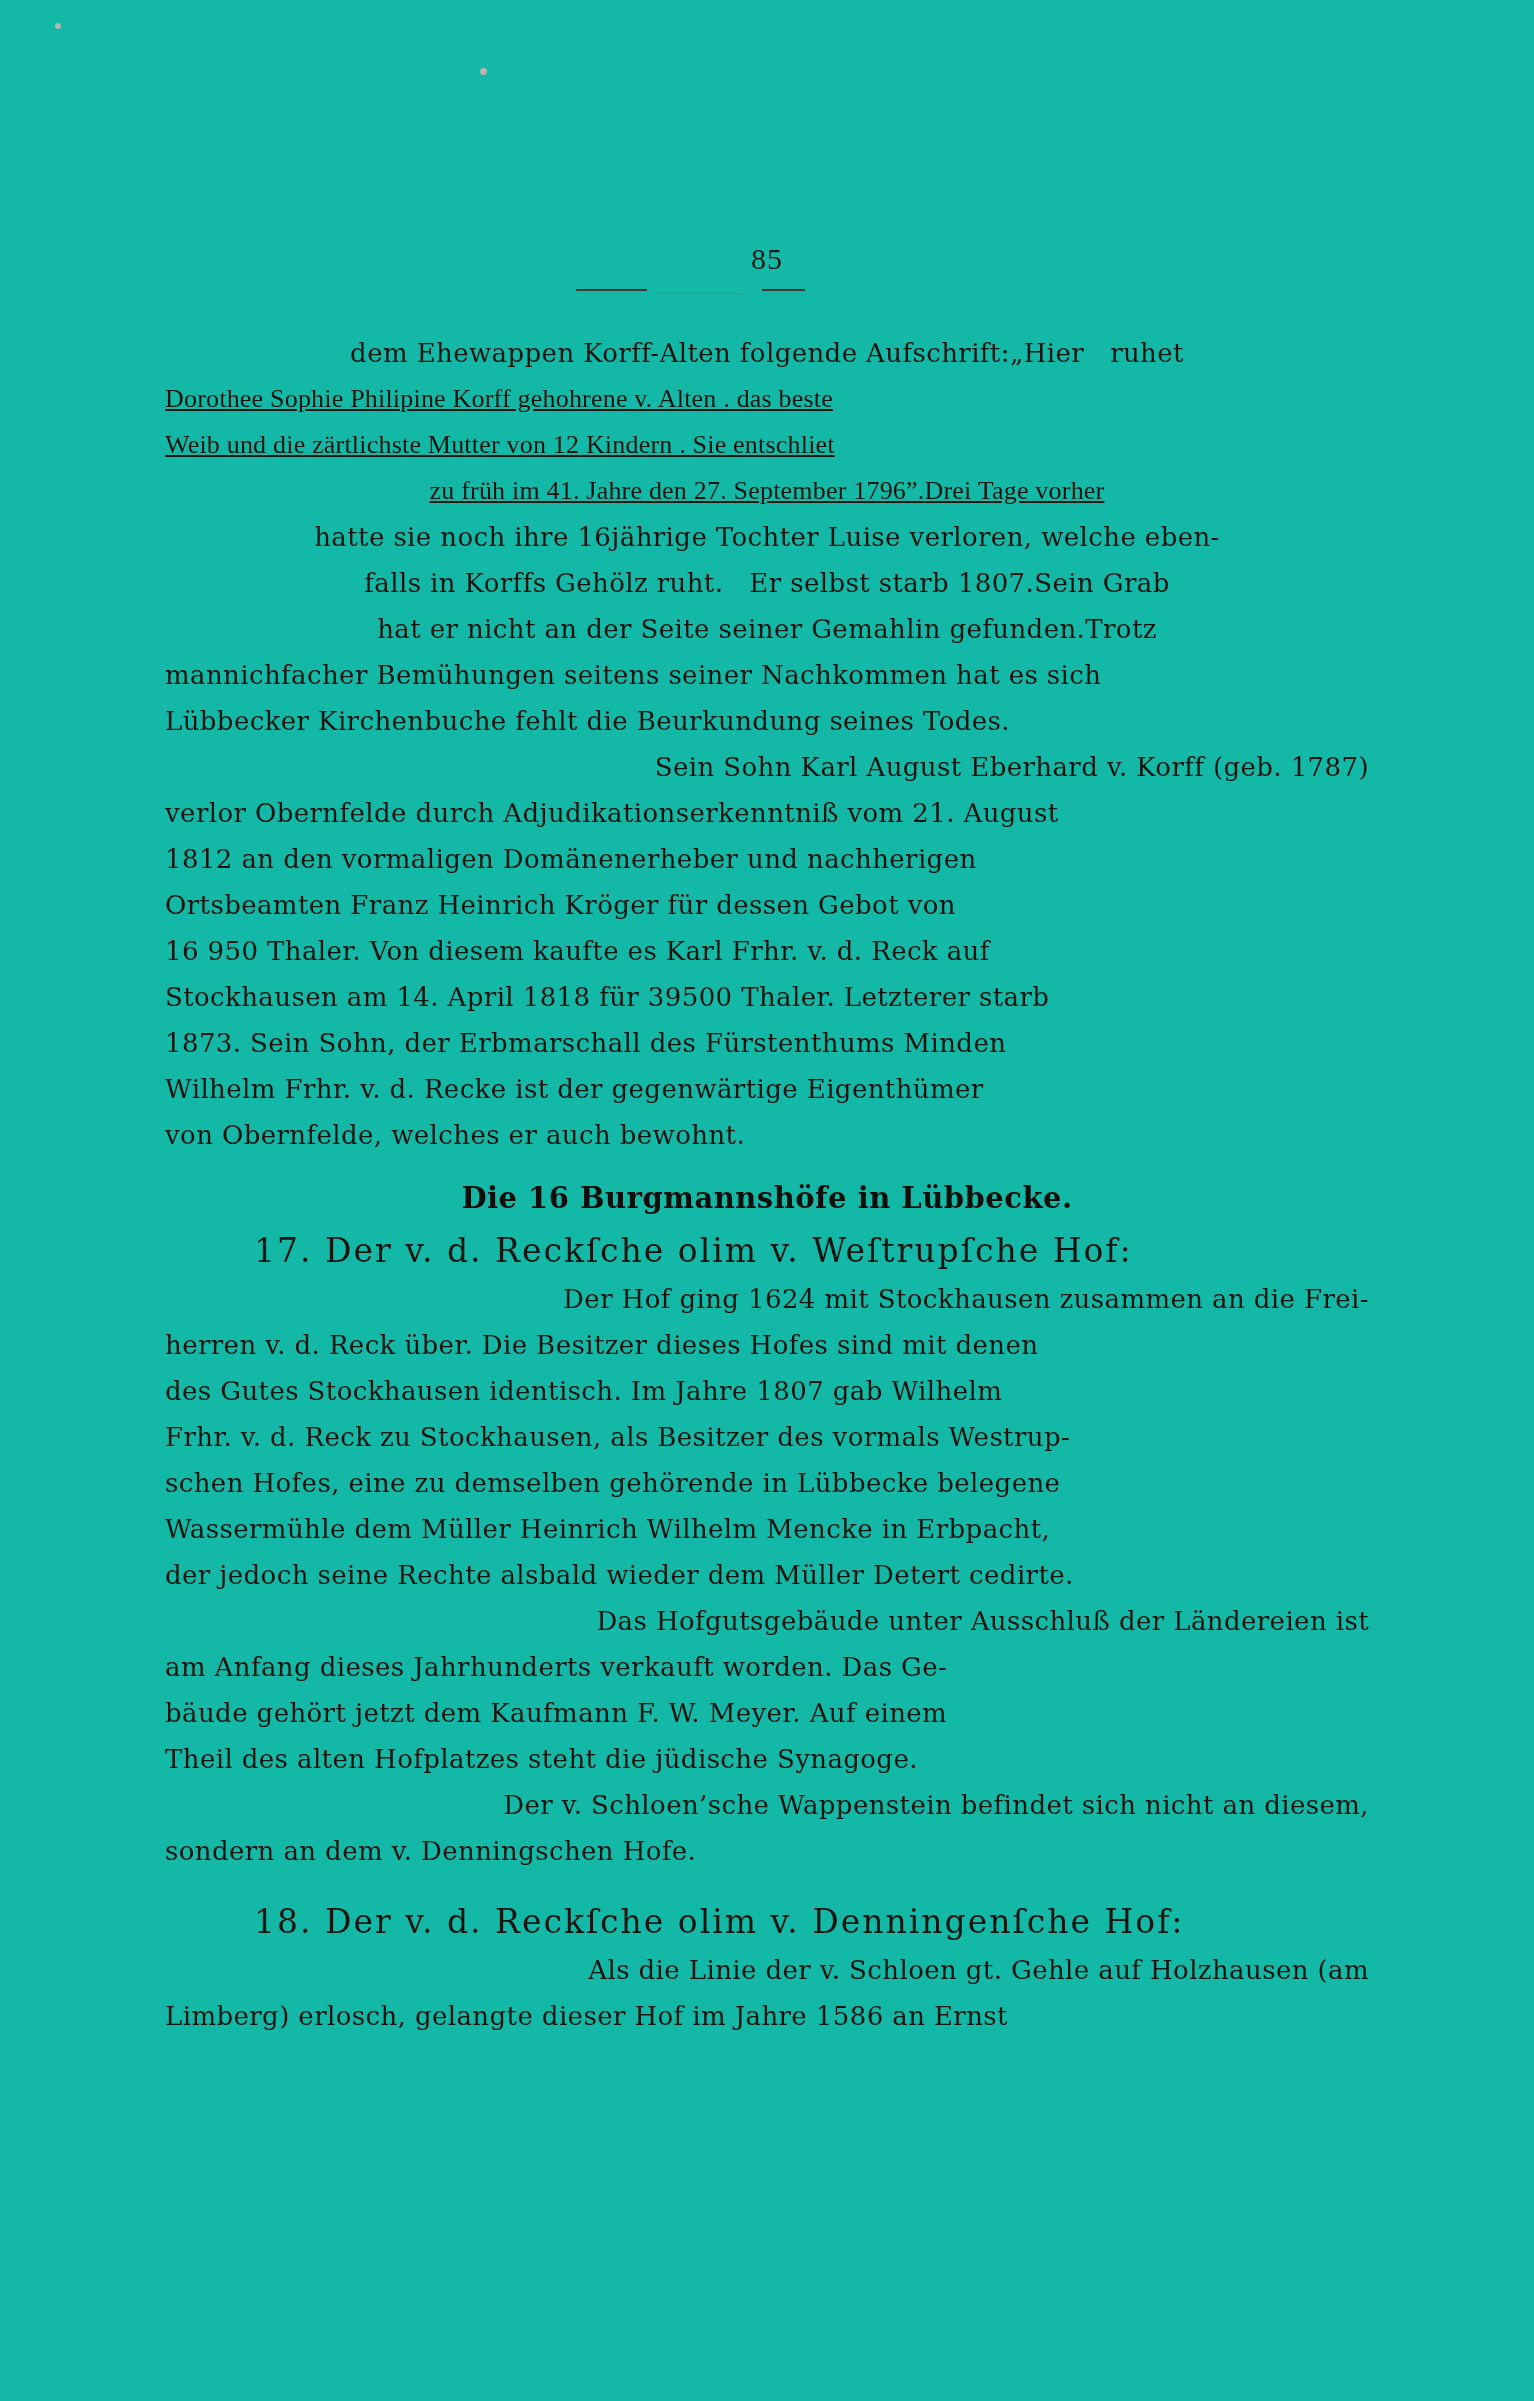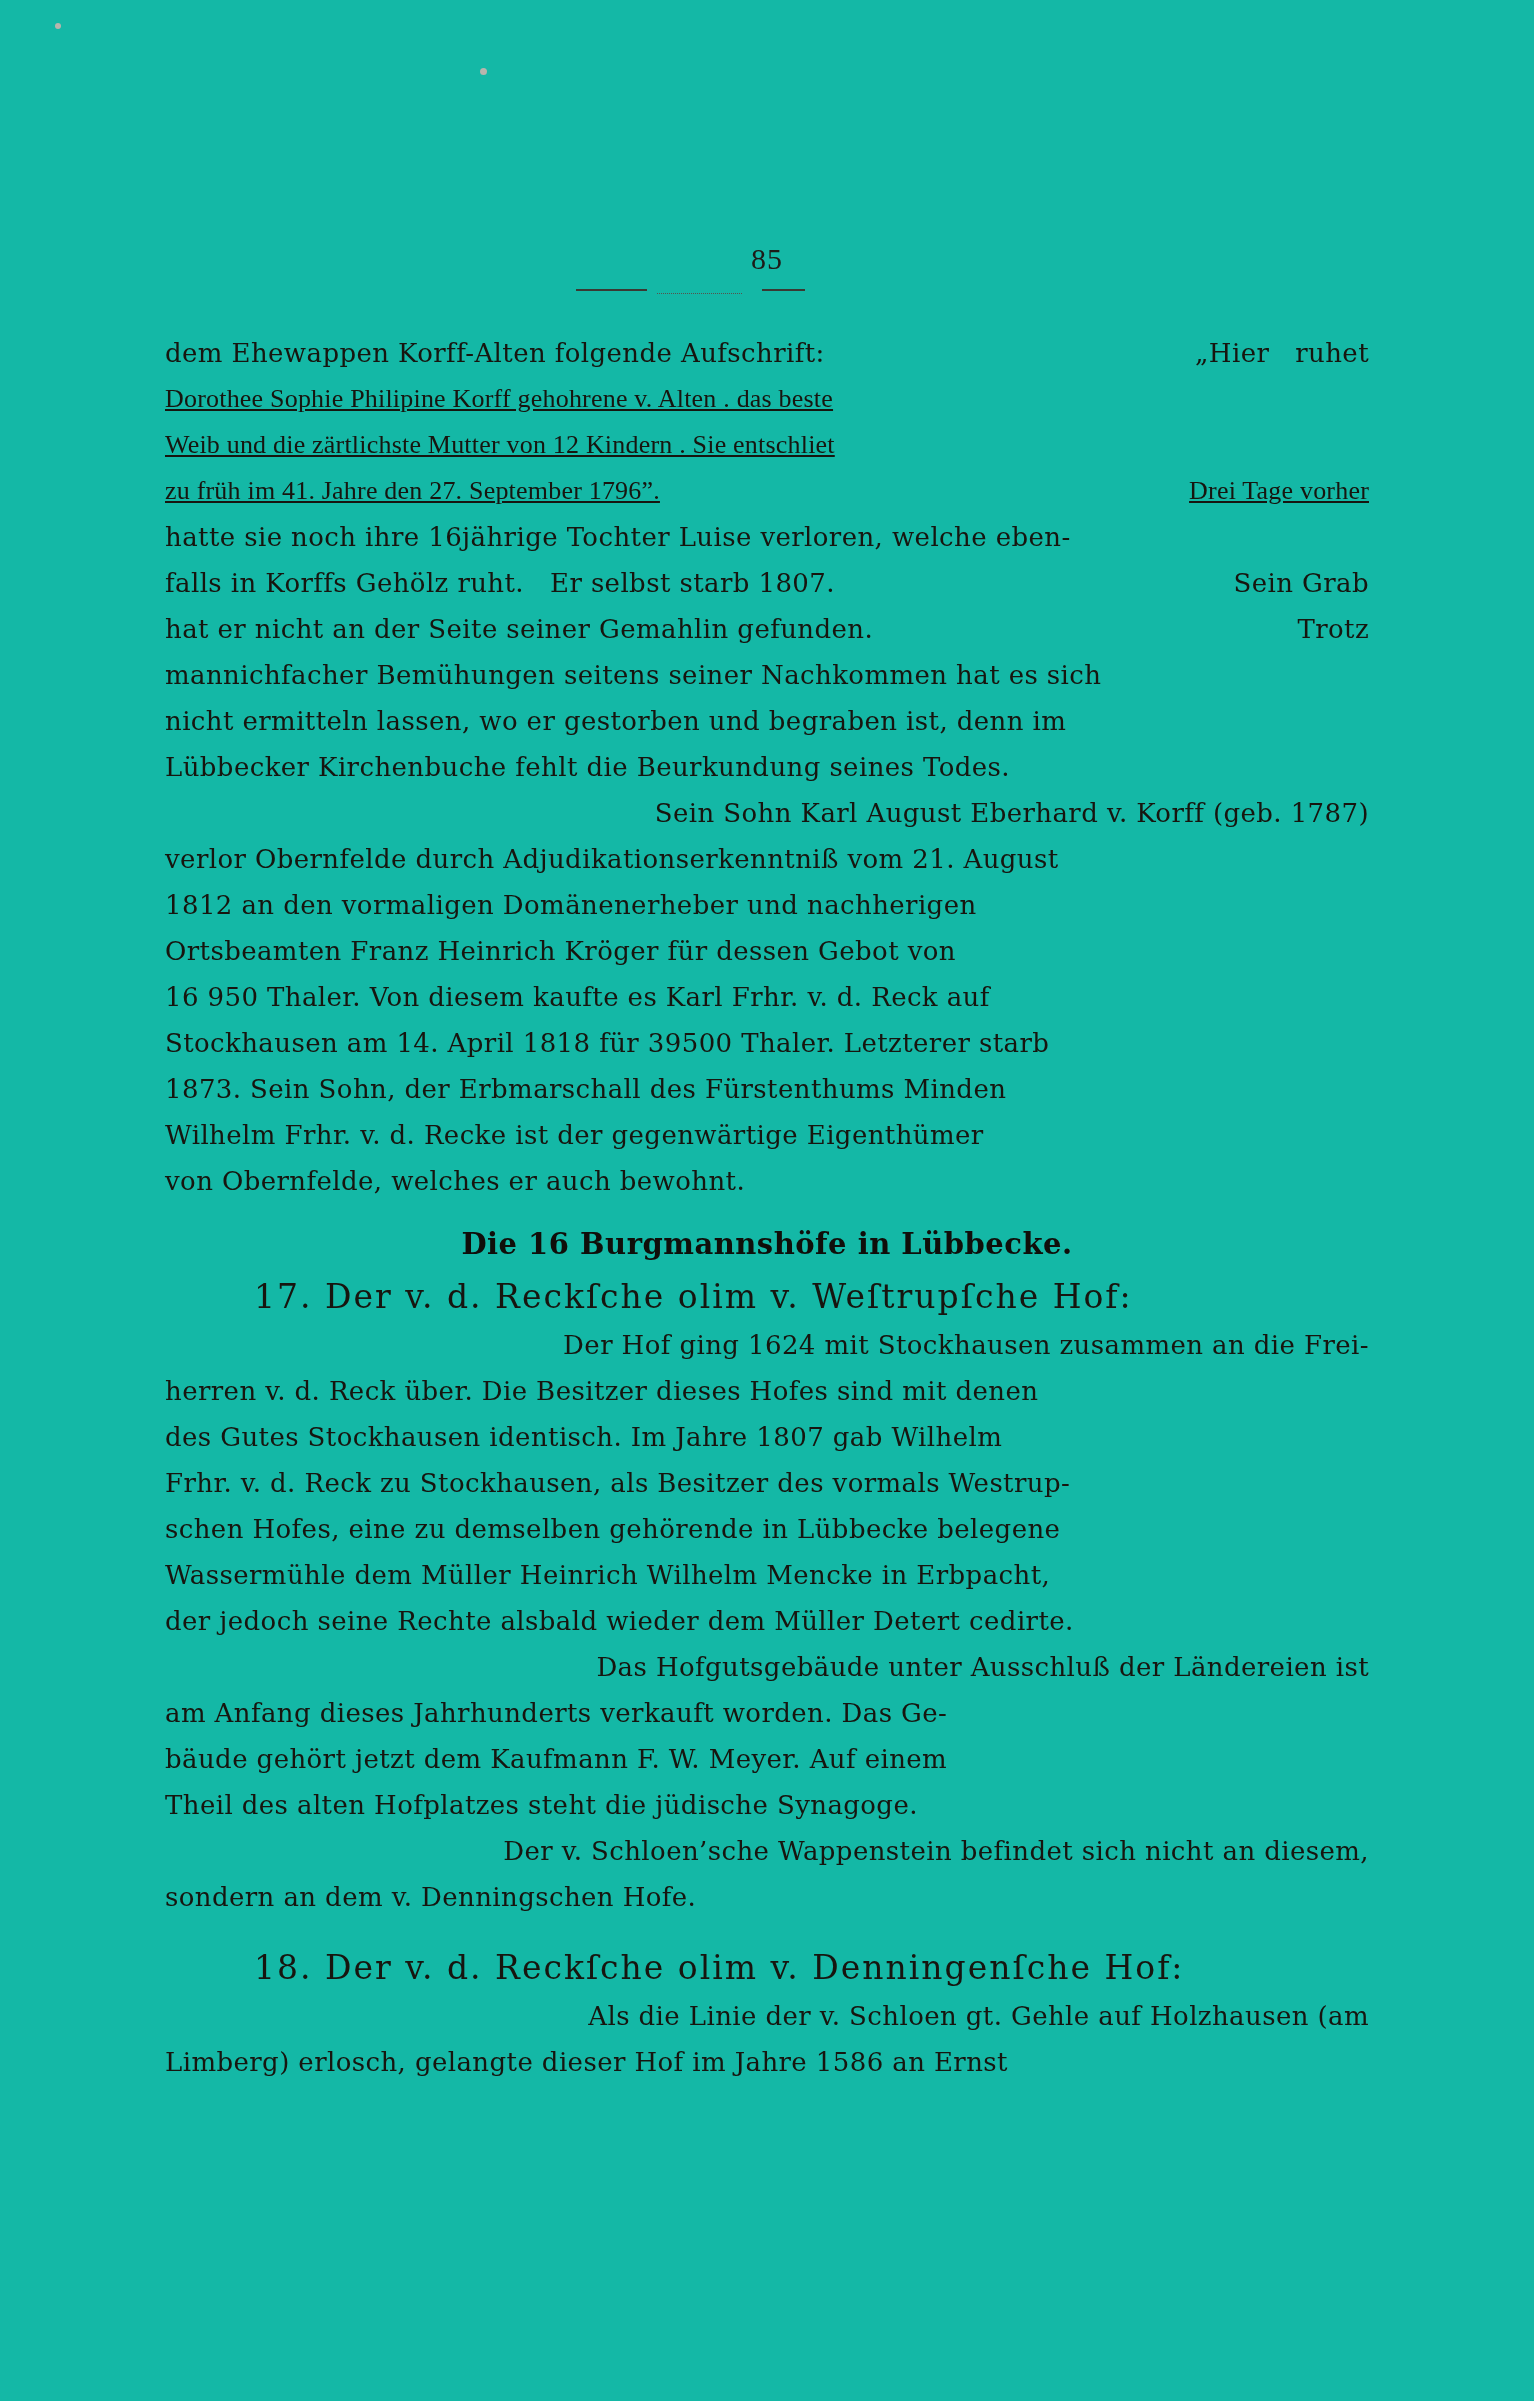--- a/index.html
+++ b/index.html
@@ -70,21 +70,21 @@
     letter-spacing: 0.4px;
   }
   .roman {
     font-family: "Liberation Serif", serif;
     font-size: 26px;
     letter-spacing: 0.2px;
     text-decoration: underline;
   }
   .just {
     display: flex;
-    justify-content: space-between;
+    justify-content: center;
   }
   .just > span { white-space: pre; }
   .indent { padding-left: 55px; text-align: right; }
 
   .section-heading {
     display: block;
     text-align: center;
     font-family: "DejaVu Serif", serif;
     font-weight: bold;
     font-size: 29px;
@@ -137,21 +137,20 @@
       </span>
       <span class="line frak just">
         <span>falls in Korffs Gehölz ruht.   Er selbst starb 1807.</span>
           <span>Sein Grab</span>
       </span>
       <span class="line frak just">
         <span>hat er nicht an der Seite seiner Gemahlin gefunden.</span>
           <span>Trotz</span>
       </span>
       <span class="line frak">mannichfacher Bemühungen seitens seiner Nachkommen hat es sich</span>
-      <span class="line frak">nicht ermitteln lassen, wo er gestorben und begraben ist, denn im</span>
       <span class="line frak">Lübbecker Kirchenbuche fehlt die Beurkundung seines Todes.</span>
     </div>
 
     <div>
       <span class="line frak indent">Sein Sohn Karl August Eberhard v. Korff (geb. 1787)</span>
       <span class="line frak">verlor Obernfelde durch Adjudikationserkenntniß vom 21. August</span>
       <span class="line frak">1812 an den vormaligen Domänenerheber und nachherigen</span>
       <span class="line frak">Ortsbeamten Franz Heinrich Kröger für dessen Gebot von</span>
       <span class="line frak">16 950 Thaler. Von diesem kaufte es Karl Frhr. v. d. Reck auf</span>
       <span class="line frak">Stockhausen am 14. April 1818 für 39500 Thaler. Letzterer starb</span>

